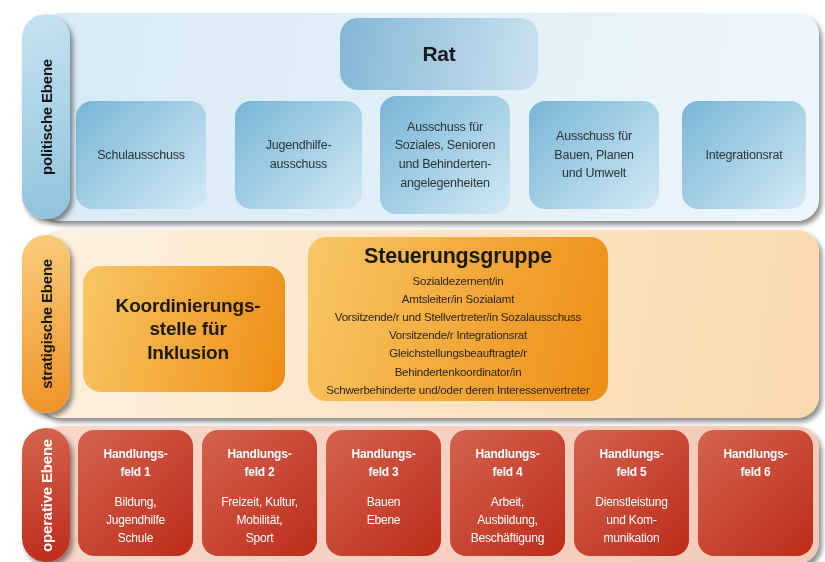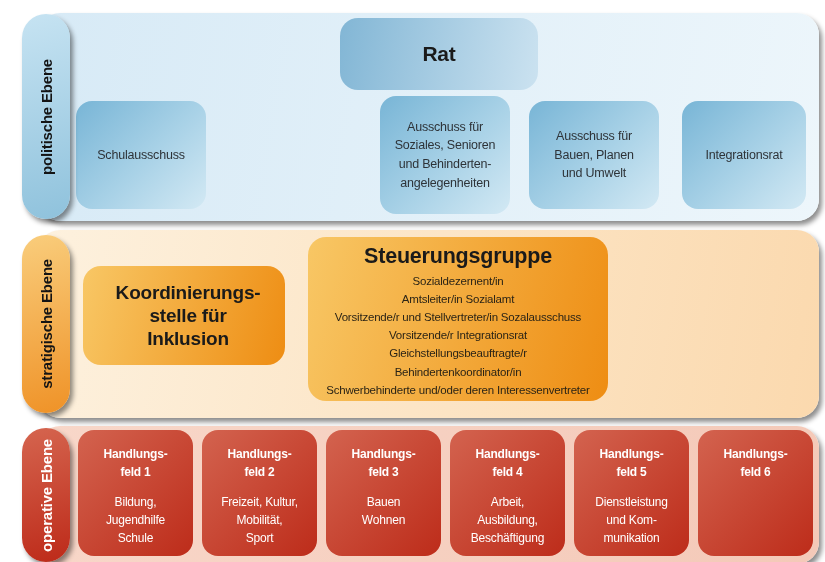--- a/index.html
+++ b/index.html
@@ -55,21 +55,21 @@
   }
   .committee-1 { left: 68px; }
   .committee-2 { left: 227px; width: 127px; }
   .committee-3 { left: 372px; top: 88px; height: 118px; }
   .committee-4 { left: 521px; }
   .committee-5 { left: 674px; width: 124px; text-align: center; }
 
   
   .orange-grad { background: linear-gradient(105deg, #f8c765, #ee8d13); }
   .koordinierung-box {
-    left: 75px; top: 258px; width: 202px; height: 99px; border-radius: 18px;
+    left: 75px; top: 258px; width: 202px; height: 126px; border-radius: 18px;
     font-size: 19px; font-weight: bold; color: #1a1a1a; line-height: 1.22; padding-left: 8px;
   }
   .steuerungsgruppe-box {
     left: 300px; top: 229px; width: 300px; height: 164px; border-radius: 18px;
     justify-content: flex-start; padding-top: 5px;
   }
   .steuerungsgruppe-title { font-size: 21.5px; font-weight: bold; color: #1a1a1a; line-height: 1.15; }
   .steuerungsgruppe-members {
     font-size: 11.5px; color: #2b2416; line-height: 1.58; white-space: pre-line; margin-top: 1px;
   }
@@ -101,20 +101,24 @@
 
   <div class="panel panel-political"></div>
 
   <div class="box rat-box">
     <span class="txt">Rat</span>
   </div>
 
   <div class="box committee committee-1">
     <span class="txt">Schulausschuss</span>
   </div>
+  <div class="box committee committee-2">
+    <span class="txt">Jugendhilfe-
+ausschuss</span>
+  </div>
   <div class="box committee committee-3">
     <span class="txt">Ausschuss für
 Soziales, Senioren
 und Behinderten-
 angelegenheiten</span>
   </div>
   <div class="box committee committee-4">
     <span class="txt">Ausschuss für
 Bauen, Planen
 und Umwelt</span>
@@ -164,21 +168,21 @@
     <span class="field-title">Handlungs-
 feld 2</span>
     <span class="field-body">Freizeit, Kultur,
 Mobilität,
 Sport</span>
   </div>
   <div class="box field field-3">
     <span class="field-title">Handlungs-
 feld 3</span>
     <span class="field-body">Bauen
-Wohnen</span>
+Ebene</span>
   </div>
   <div class="box field field-4">
     <span class="field-title">Handlungs-
 feld 4</span>
     <span class="field-body">Arbeit,
 Ausbildung,
 Beschäftigung</span>
   </div>
   <div class="box field field-5">
     <span class="field-title">Handlungs-

